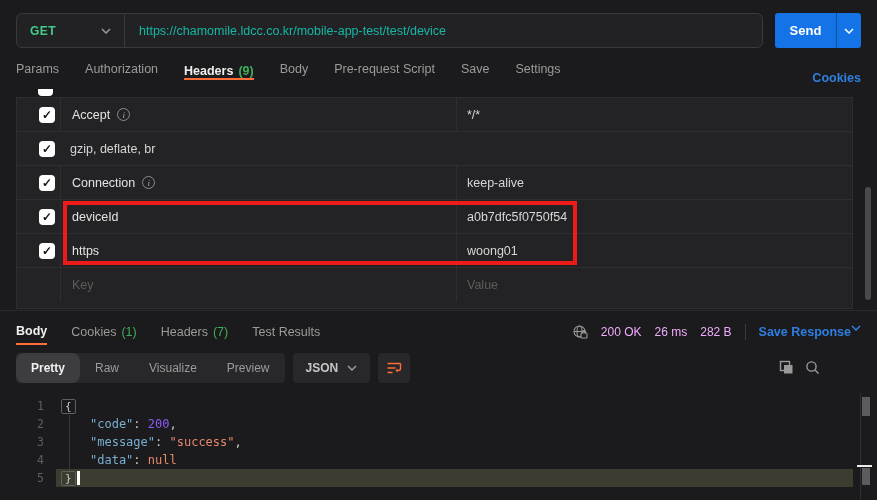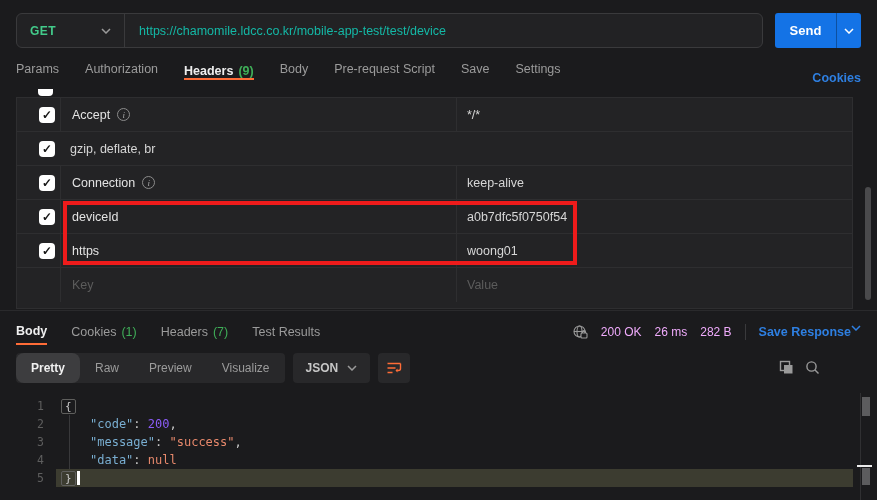--- a/index.html
+++ b/index.html
@@ -220,22 +220,22 @@
       <svg class="chev" width="10" height="6" viewBox="0 0 10 6">
           <polyline points="1,1 5,5 9,1" fill="none" stroke="#2e7fe1" stroke-width="1.5"></polyline>
         </svg>
     </span>
   </div>
 
   <div class="view-row">
     <div class="segments">
       <div class="seg active">Pretty</div>
       <div class="seg">Raw</div>
+      <div class="seg">Visualize</div>
       <div class="seg">Preview</div>
-      <div class="seg">Visualize</div>
     </div>
     <div class="format-dd">
       <span>JSON</span>
       <svg class="chev" width="10" height="6" viewBox="0 0 10 6">
           <polyline points="1,1 5,5 9,1" fill="none" stroke="#9a9a9a" stroke-width="1.5"></polyline>
         </svg>
     </div>
     <div class="wrap-btn">
       <svg width="16" height="16" viewBox="0 0 16 16">
           <path d="M1.5 3.5h13M1.5 8h8M1.5 12.5h5" fill="none" stroke="#ff6c37" stroke-width="1.4"></path>

